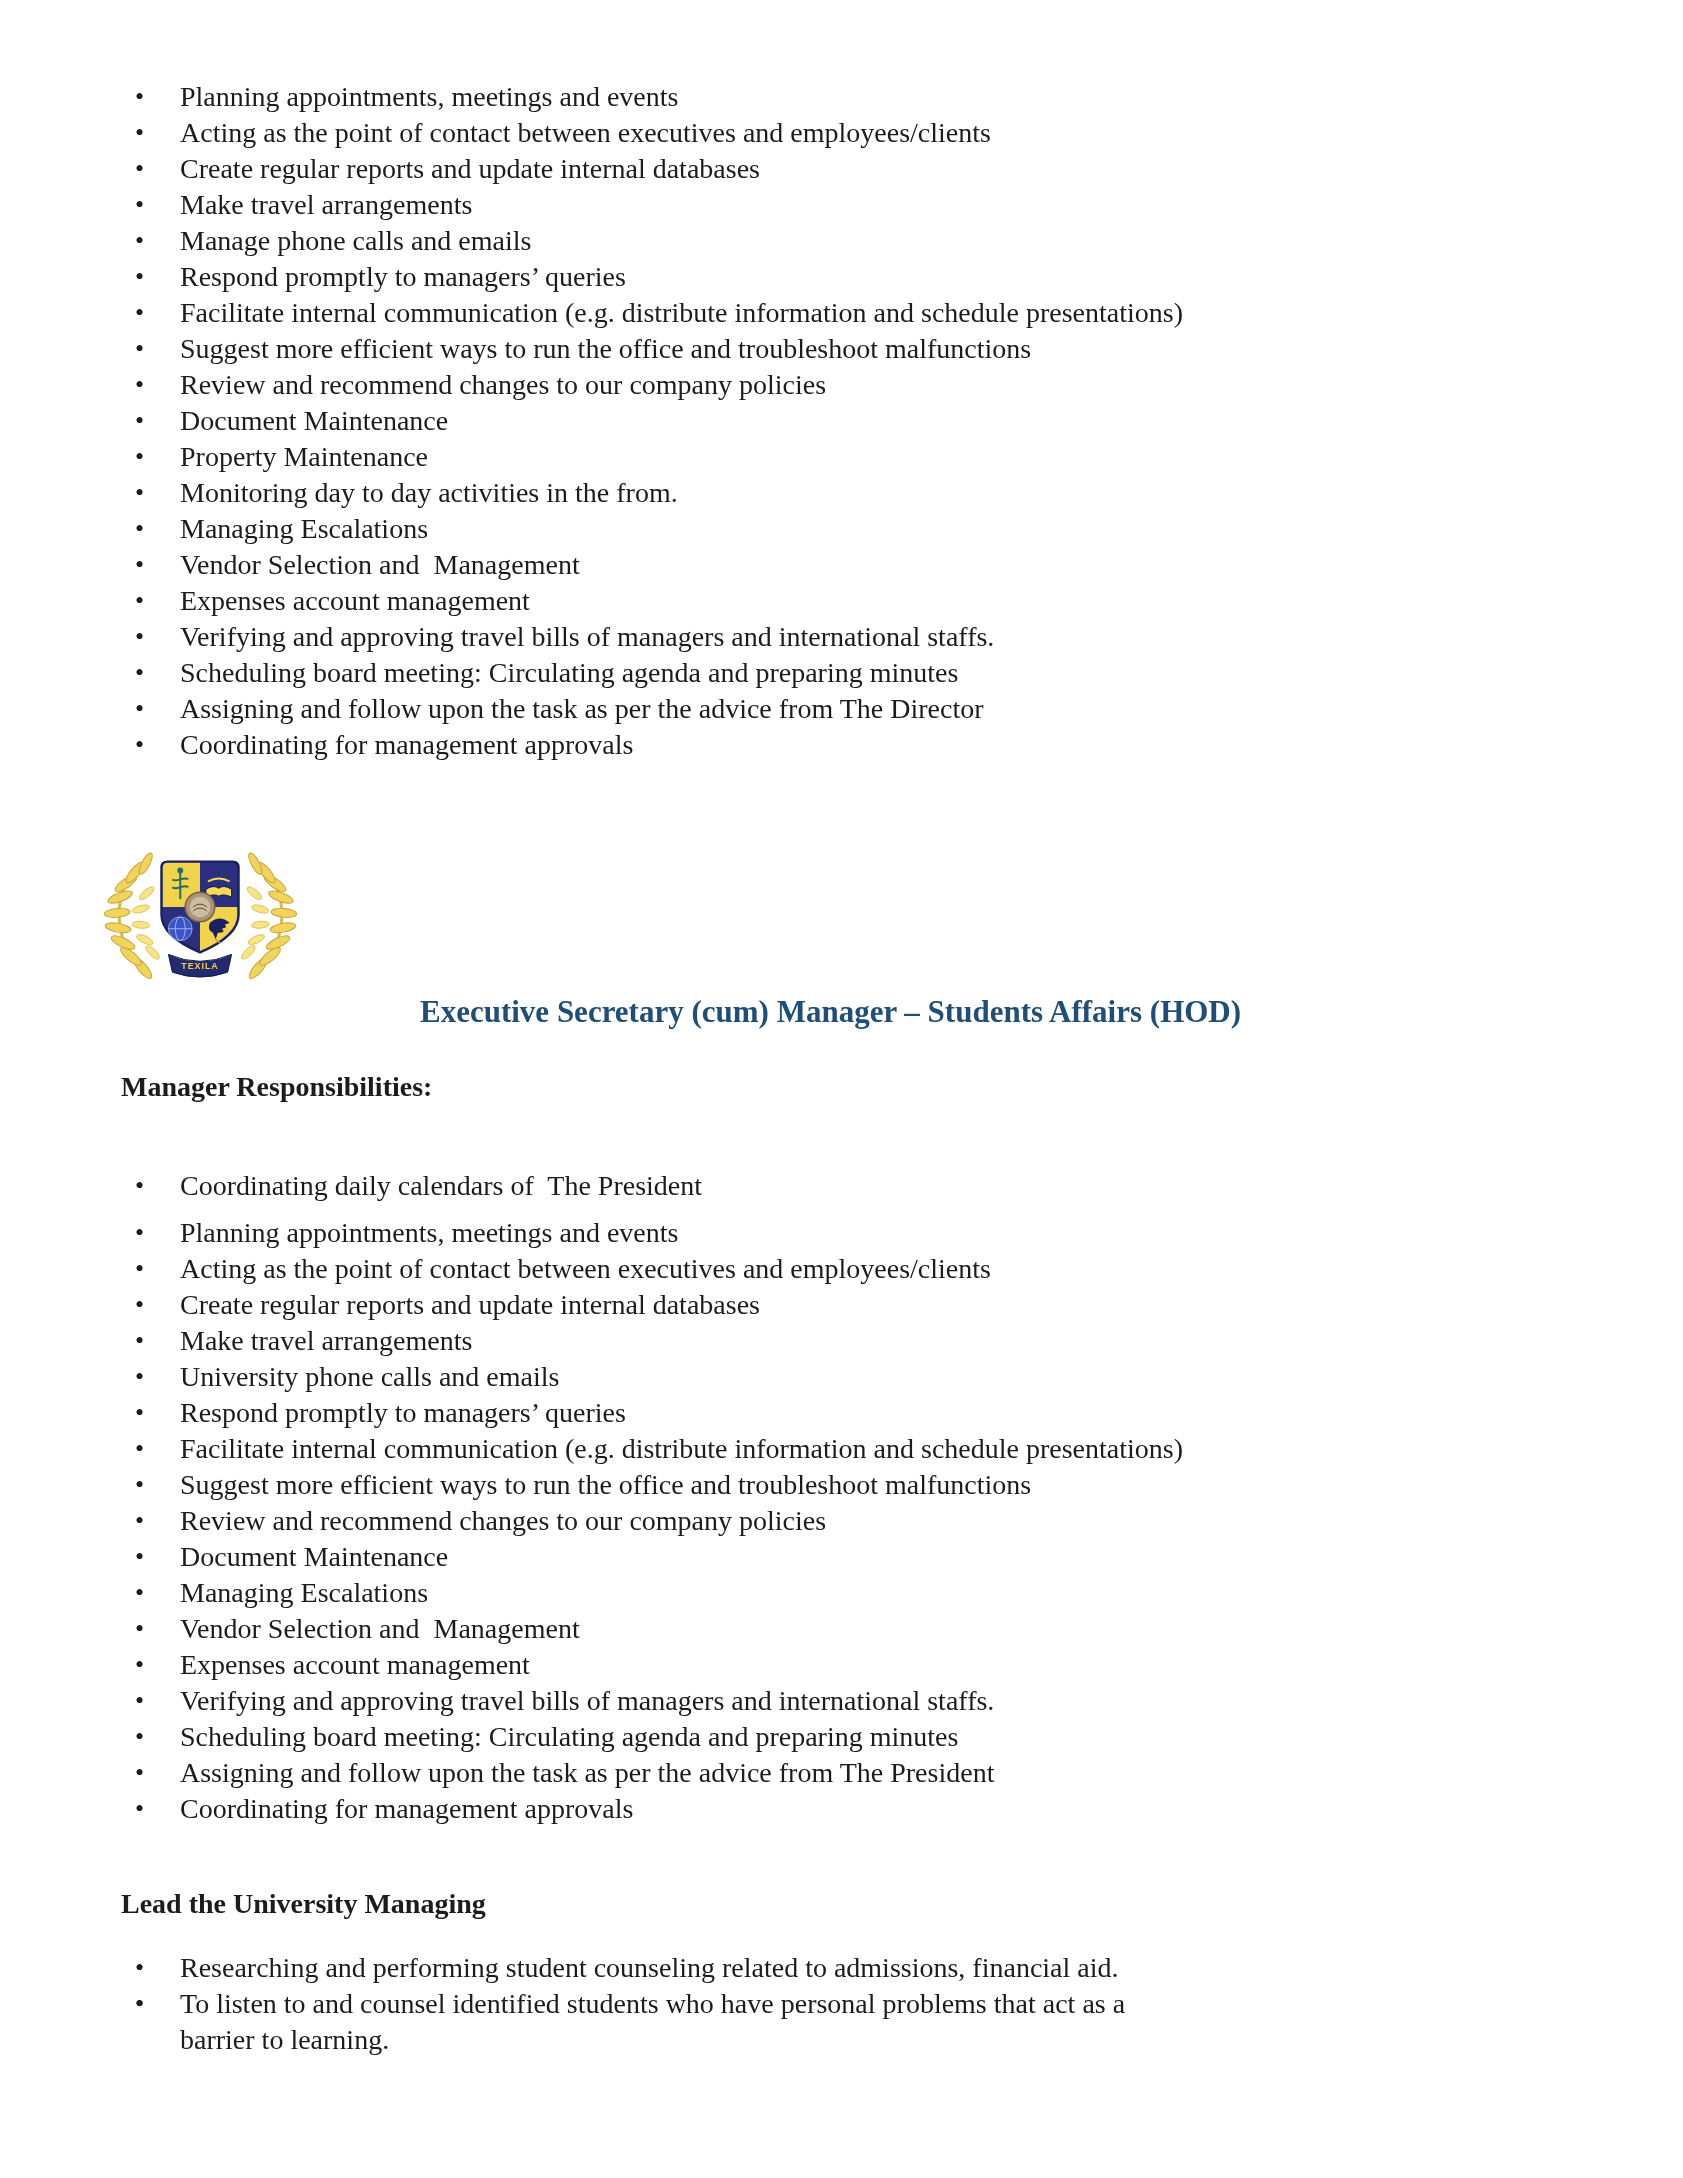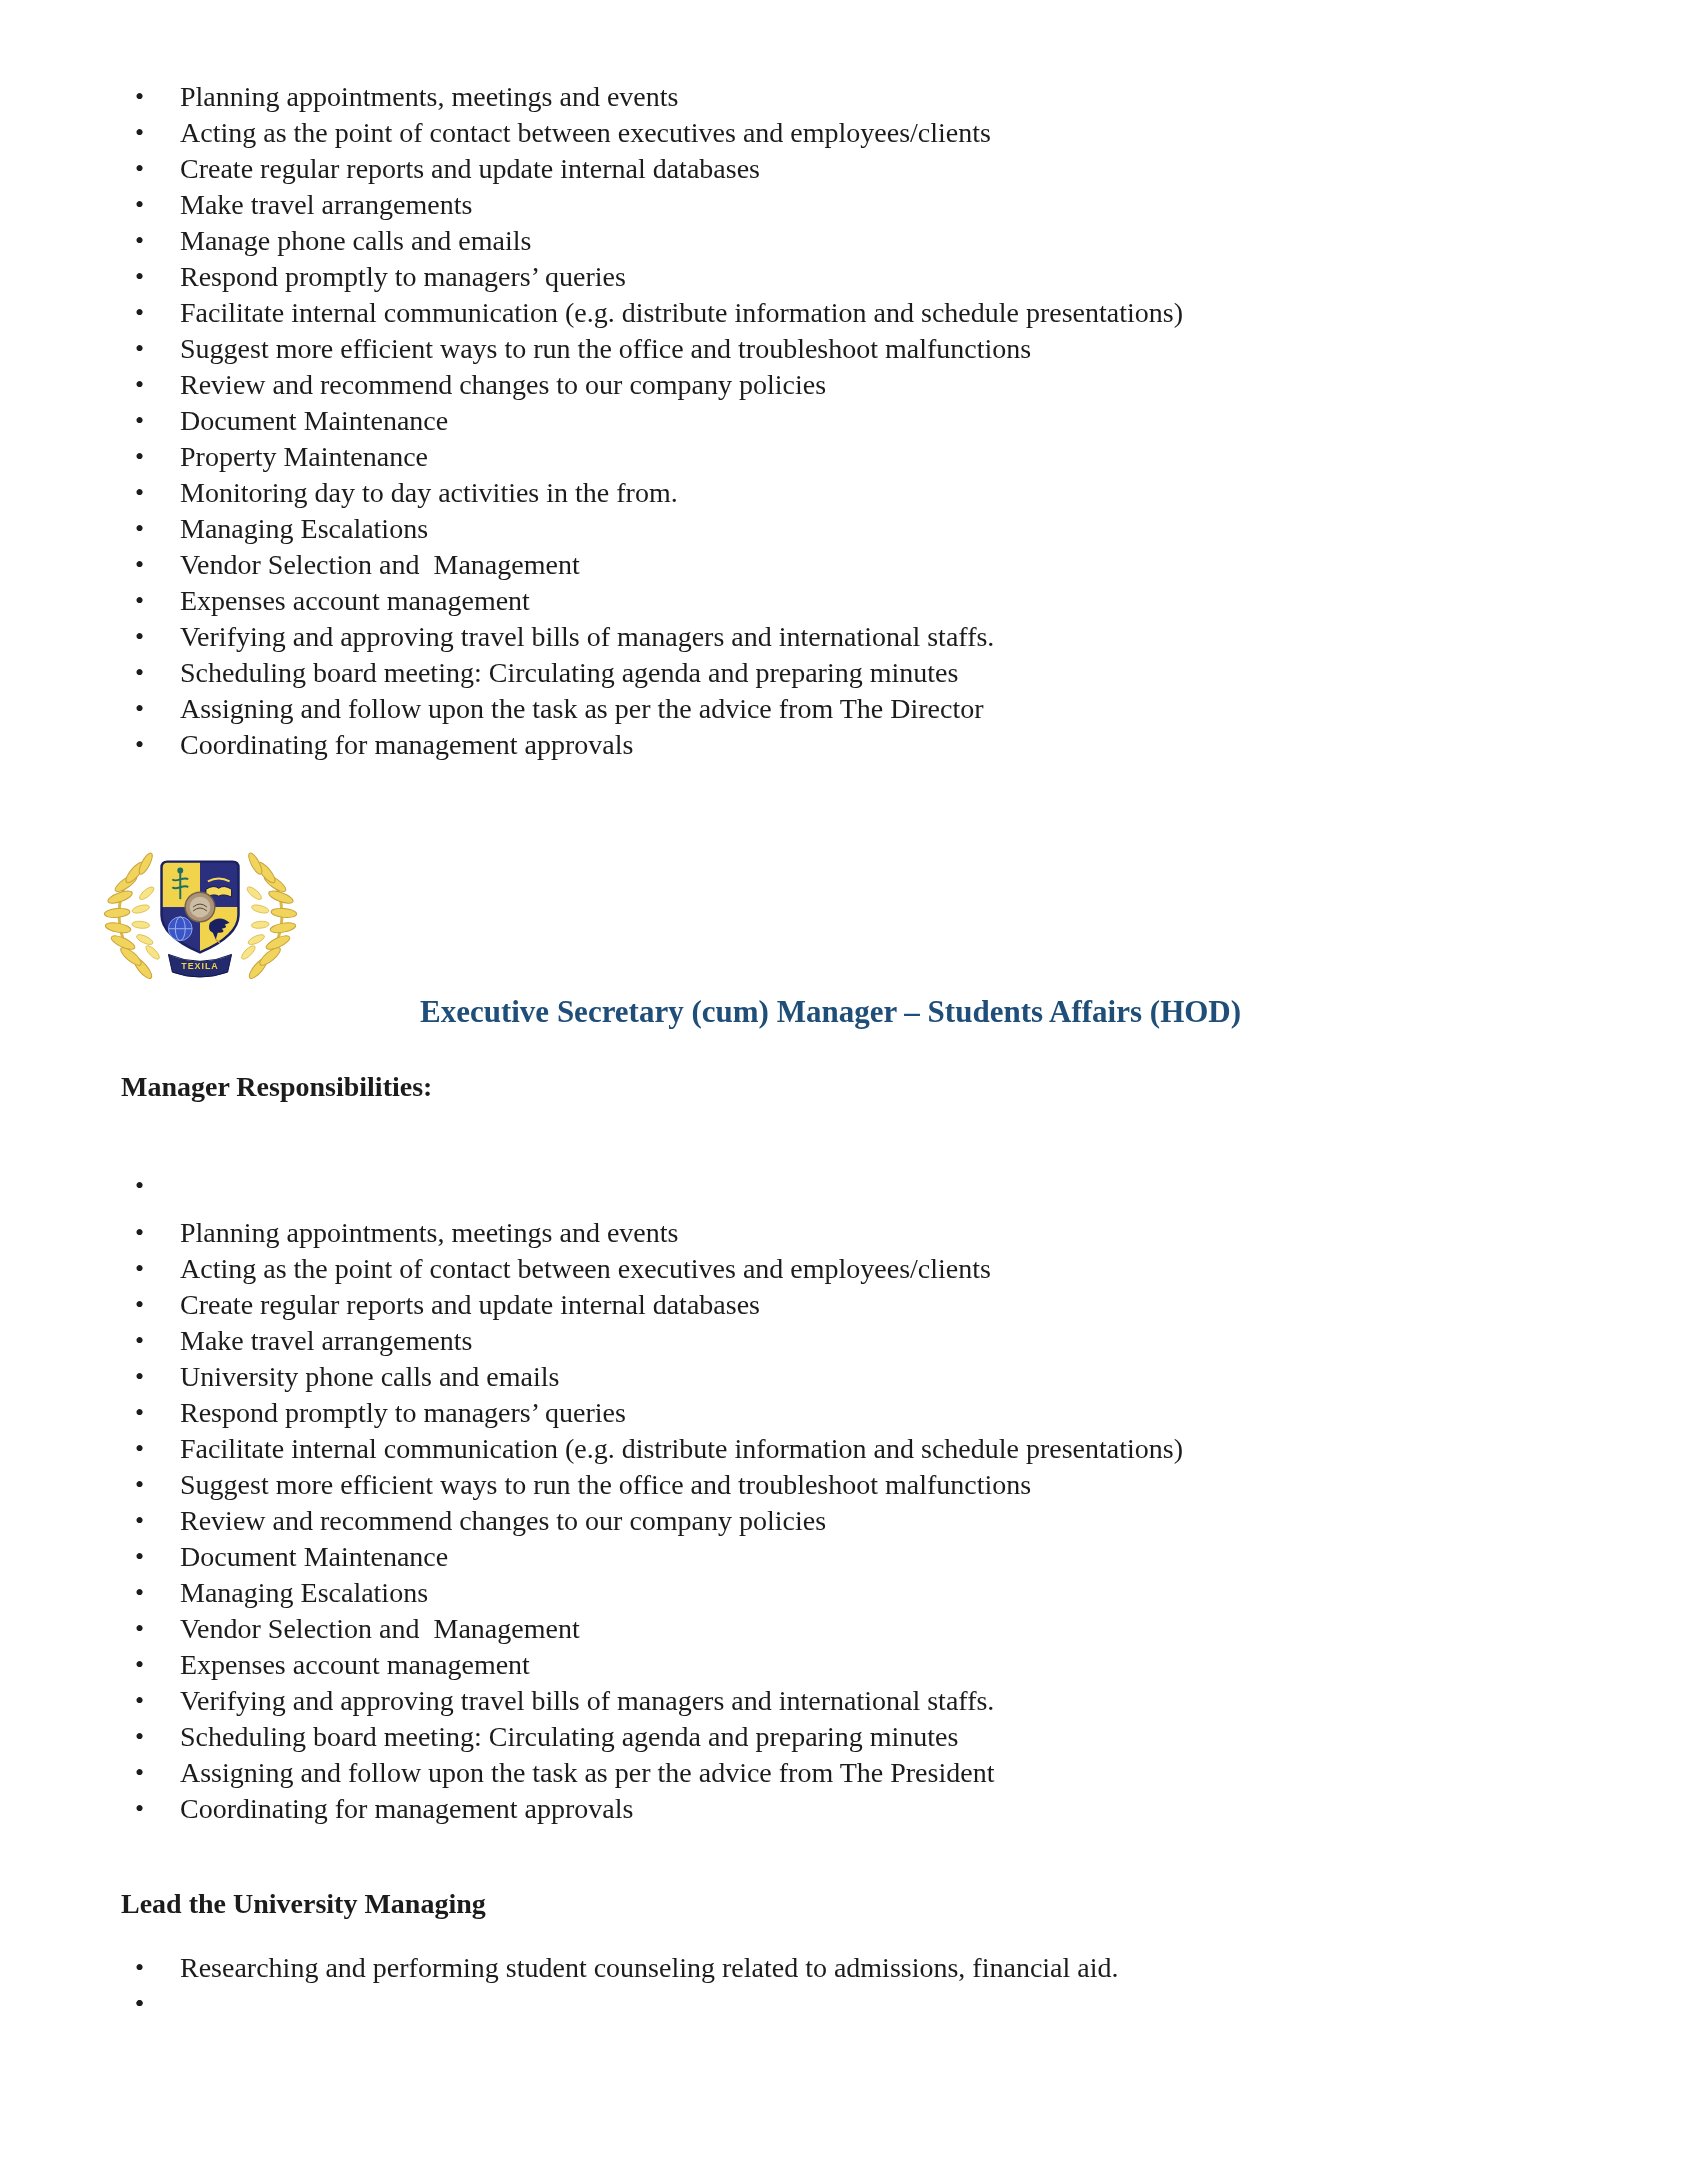--- a/index.html
+++ b/index.html
@@ -242,20 +242,21 @@
 
 
   <div id="role-line">Executive Secretary (cum) Manager – Students Affairs (HOD)</div>
 
   <div class="doc-heading" id="resp-heading">Manager Responsibilities:</div>
 
   <ul class="blist" id="lead-list">
 
       <li>
         <span class="bullet">•</span>
+        <span class="item-text">Coordinating daily calendars of  The President</span>
       </li>
     </ul>
 
   <ul class="blist" id="list-main">
 
       <li>
         <span class="bullet">•</span>
         <span class="item-text">Planning appointments, meetings and events</span>
       </li>
 
@@ -348,17 +349,19 @@
         <span class="bullet">•</span>
         <span class="item-text">Researching and performing student counseling related to admissions, financial aid.</span>
       </li>
 
       <li>
         <span class="bullet">•</span>
       </li>
 
       <li>
         <span class="bullet">•</span>
+        <span class="item-text">To listen to and counsel identified students who have personal problems that act as a
+barrier to learning.</span>
       </li>
     </ul>
 
 </div>
 
 
 </body></html>

